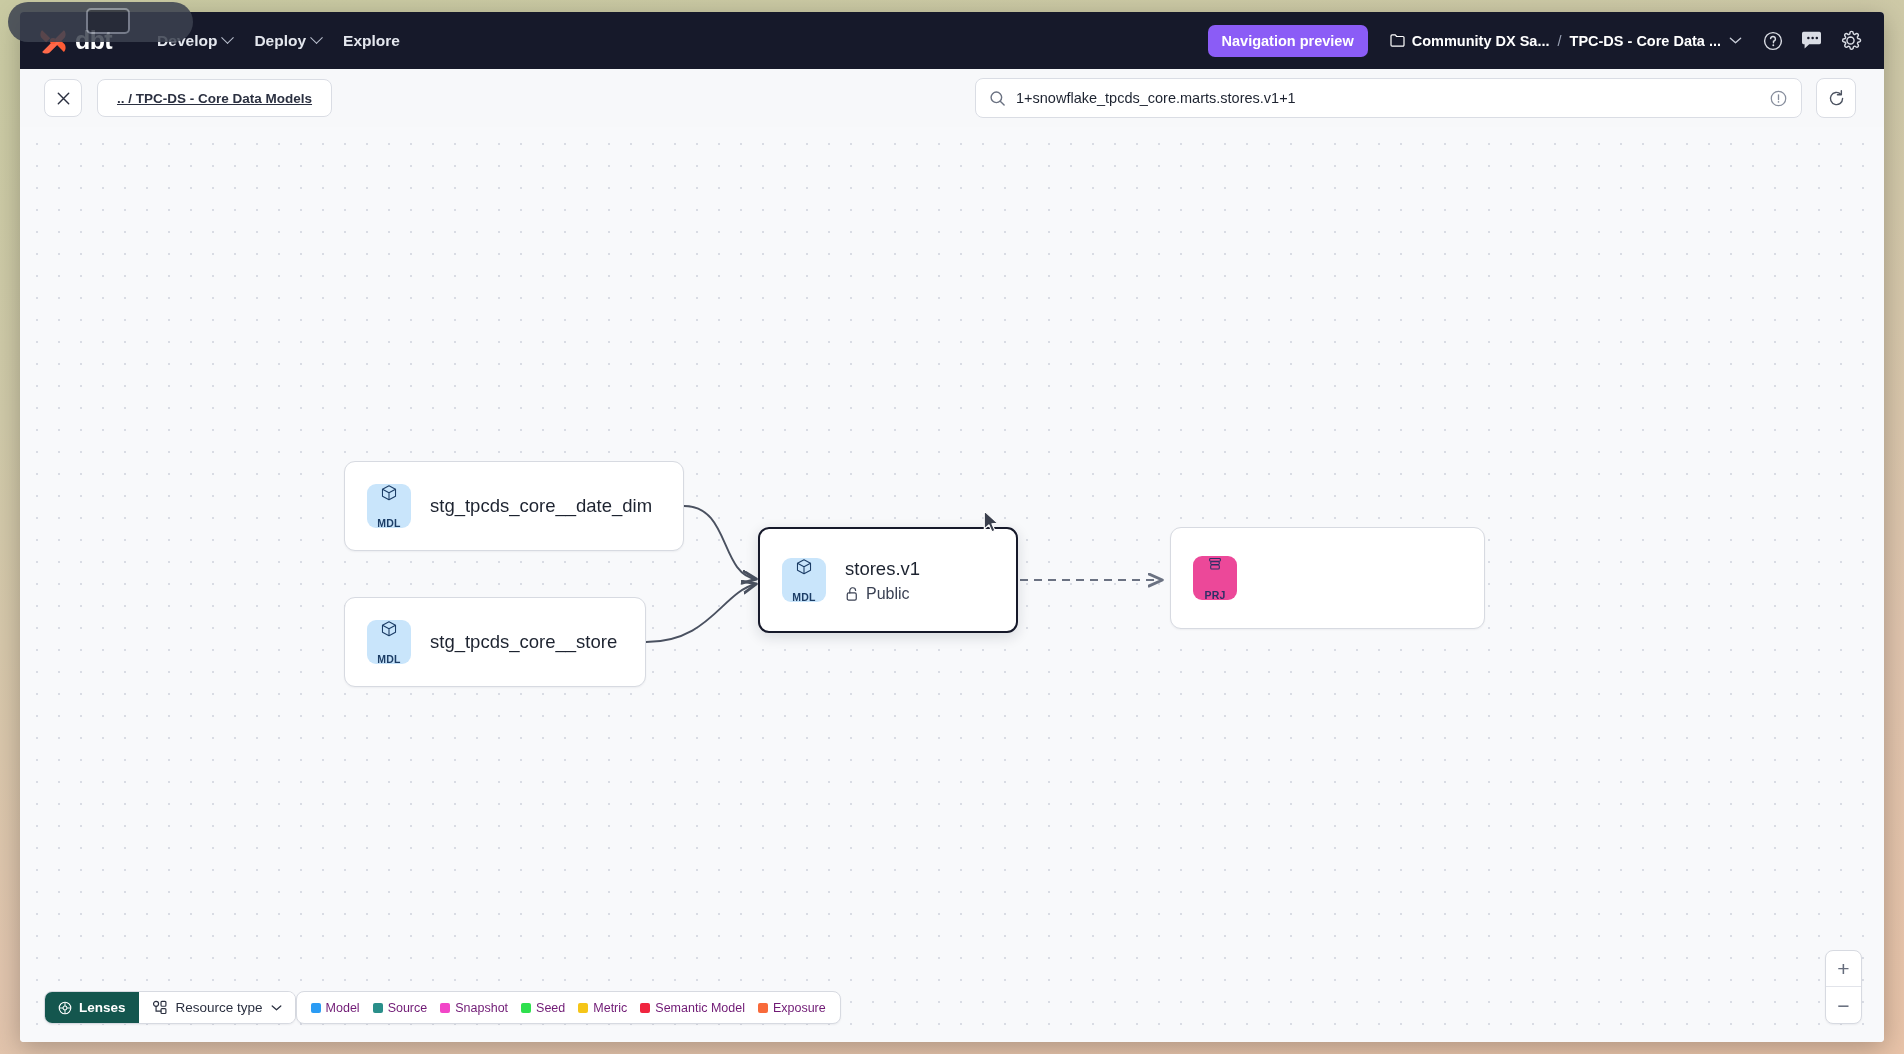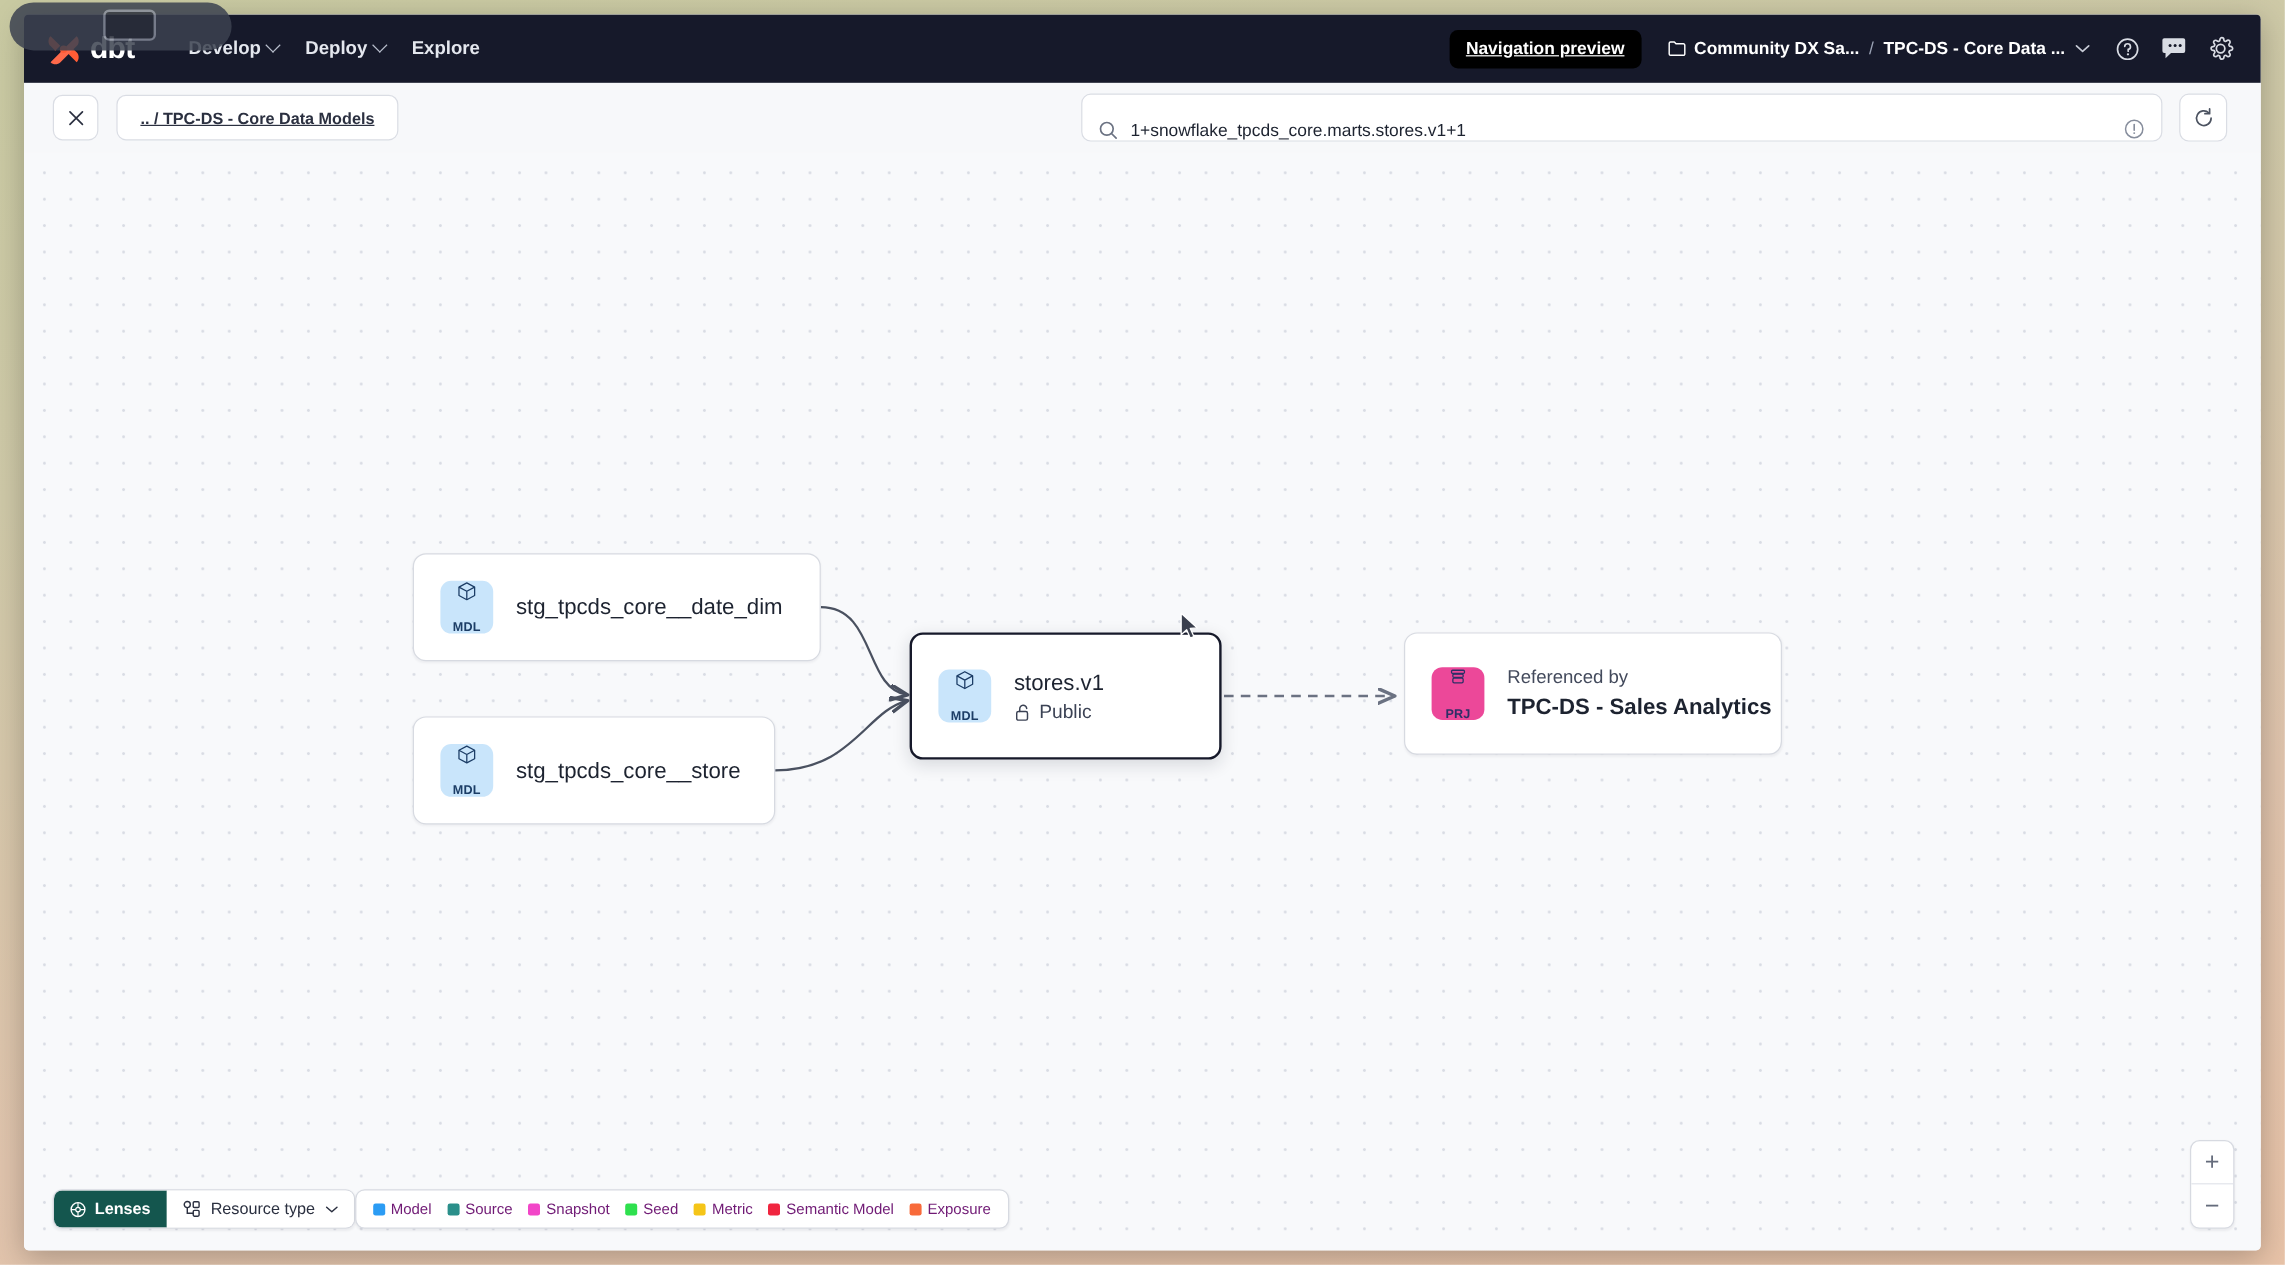--- a/index.html
+++ b/index.html
@@ -60,24 +60,24 @@
     cursor: pointer; white-space: nowrap;
   }
   .chev {
     width: 9px; height: 9px;
     border-right: 1.8px solid #b9bfcd; border-bottom: 1.8px solid #b9bfcd;
     transform: rotate(45deg) translate(-2px,-2px);
     display: inline-block;
   }
   #nav-spacer { flex: 1; }
   #nav-preview-badge {
-    background: #000000; color: #ffffff;
+    background: #8b5cf6; color: #ffffff;
     font-size: 14.5px; font-weight: 700;
     padding: 8px 14px; border-radius: 7px;
-    cursor: pointer; white-space: nowrap; text-decoration: underline;
+    cursor: pointer; white-space: nowrap;
   }
   #nav-breadcrumb {
     display: flex; align-items: center; gap: 8px;
     margin-left: 22px; color: #ffffff;
     font-size: 14.5px; font-weight: 700; white-space: nowrap;
   }
   .bc-sep { color: #9aa2b4; font-weight: 400; }
   .bc-link { cursor: pointer; display: flex; align-items: center; gap: 7px; }
   #nav-icons { display: flex; align-items: center; gap: 16px; margin-left: 20px; }
   .nav-icon { cursor: pointer; display: block; opacity: .95; }
@@ -102,24 +102,24 @@
     margin-left: 15px;
     height: 38px; padding: 0 19px;
     border: 1px solid #dadde4; border-radius: 8px;
     background: #ffffff;
     display: flex; align-items: center;
     font-size: 13.5px; color: #2b3040; font-weight: 600;
     cursor: pointer; white-space: nowrap; text-decoration: underline;
   }
   #toolbar-spacer { flex: 1; }
   #search-wrap {
-    width: 901px; height: 40px;
+    width: 827px; height: 40px;
     background: #ffffff;
     border: 1px solid #dadde4; border-radius: 8px;
-    display: flex; align-items: flex-end;
+    display: flex; align-items: center;
     padding: 0 13px; gap: 10px;
   }
   #search-input {
     flex: 1; border: none; outline: none;
     font-size: 14.5px; color: #1d2330;
     font-family: "Liberation Sans", sans-serif;
     background: transparent;
   }
   #refresh-btn {
     margin-left: 14px; margin-right: 4px;
@@ -416,24 +416,20 @@
 
     <div class="node" style="left:1150px; top:400px; width:315px; height:102px;">
       <div class="node-badge badge-prj">
         <svg width="20" height="20" viewBox="0 0 22 22">
           <rect x="4.2" y="3.2" width="13.6" height="3.4" rx="1.2" fill="none" stroke="#2d2f66" stroke-width="1.35"></rect>
           <rect x="5.6" y="7.2" width="10.8" height="3.4" rx="1.2" fill="none" stroke="#2d2f66" stroke-width="1.35"></rect>
           <rect x="5.6" y="11.4" width="10.8" height="5" rx="1.4" fill="none" stroke="#2d2f66" stroke-width="1.35"></rect>
         </svg>
         <span class="badge-label">PRJ</span>
       </div>
-      <div class="node-text">
-        <div class="node-eyebrow">Referenced by</div>
-        <div class="node-strong">TPC-DS - Sales Analytics</div>
-      </div>
     </div>
 
     <div id="bottom-bar">
       <div id="lenses-group">
         <div id="lenses-btn">
           <svg width="14" height="14" viewBox="0 0 16 16">
             <circle cx="8" cy="8" r="6.6" fill="none" stroke="#ffffff" stroke-width="1.3"></circle>
             <circle cx="8" cy="8" r="2.2" fill="none" stroke="#ffffff" stroke-width="1.2"></circle>
             <path d="M8 1.4 V5.8 M8 10.2 V14.6 M1.4 8 H5.8 M10.2 8 H14.6" stroke="#ffffff" stroke-width="1.1"></path>
           </svg>

